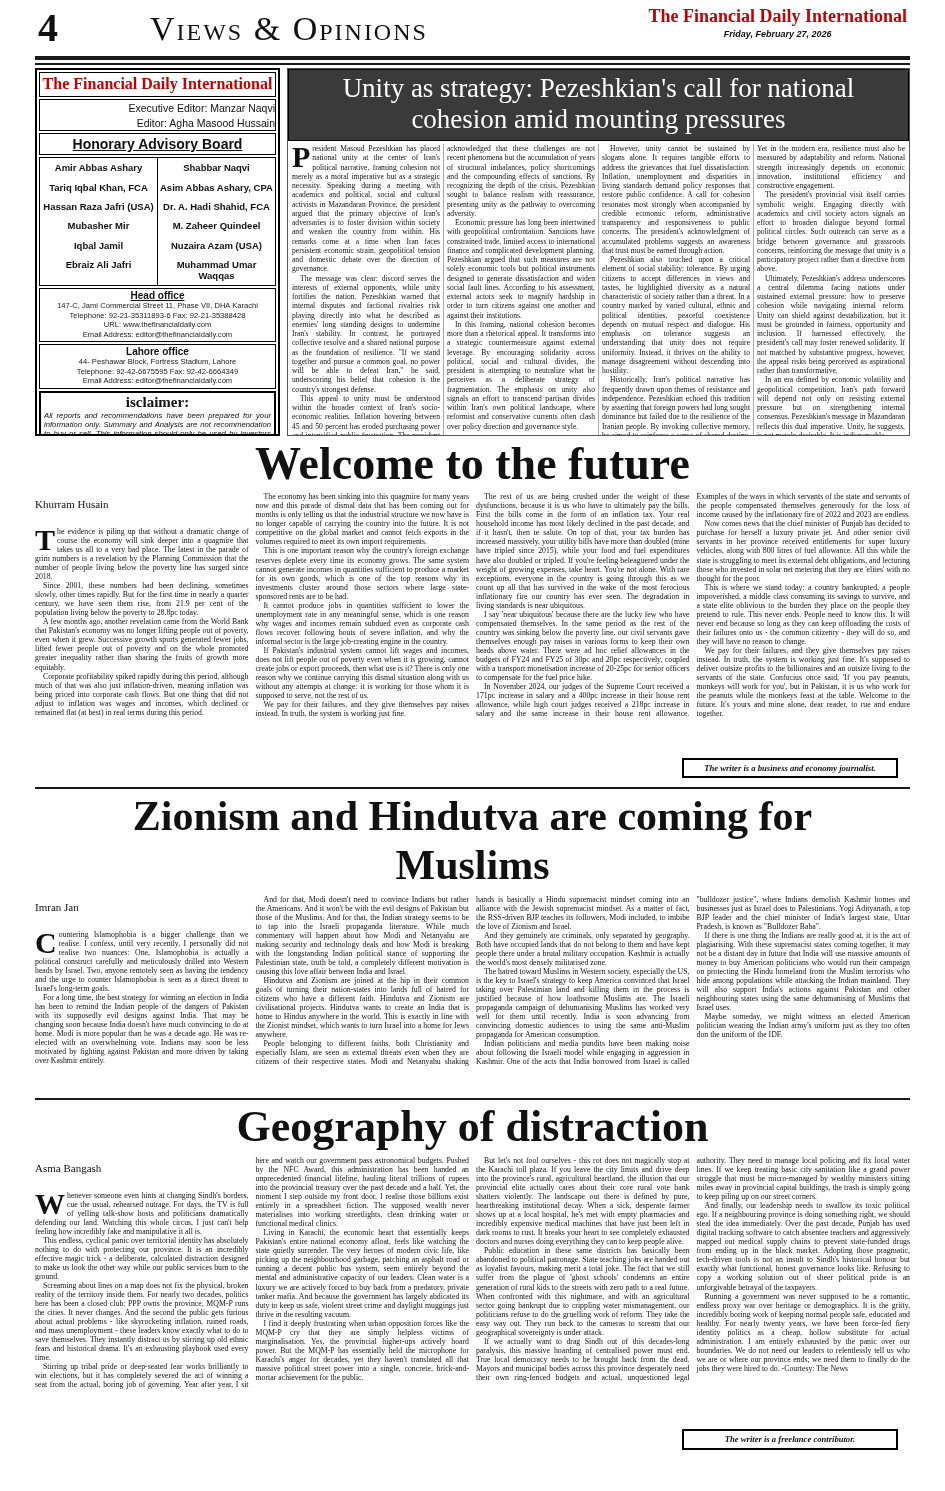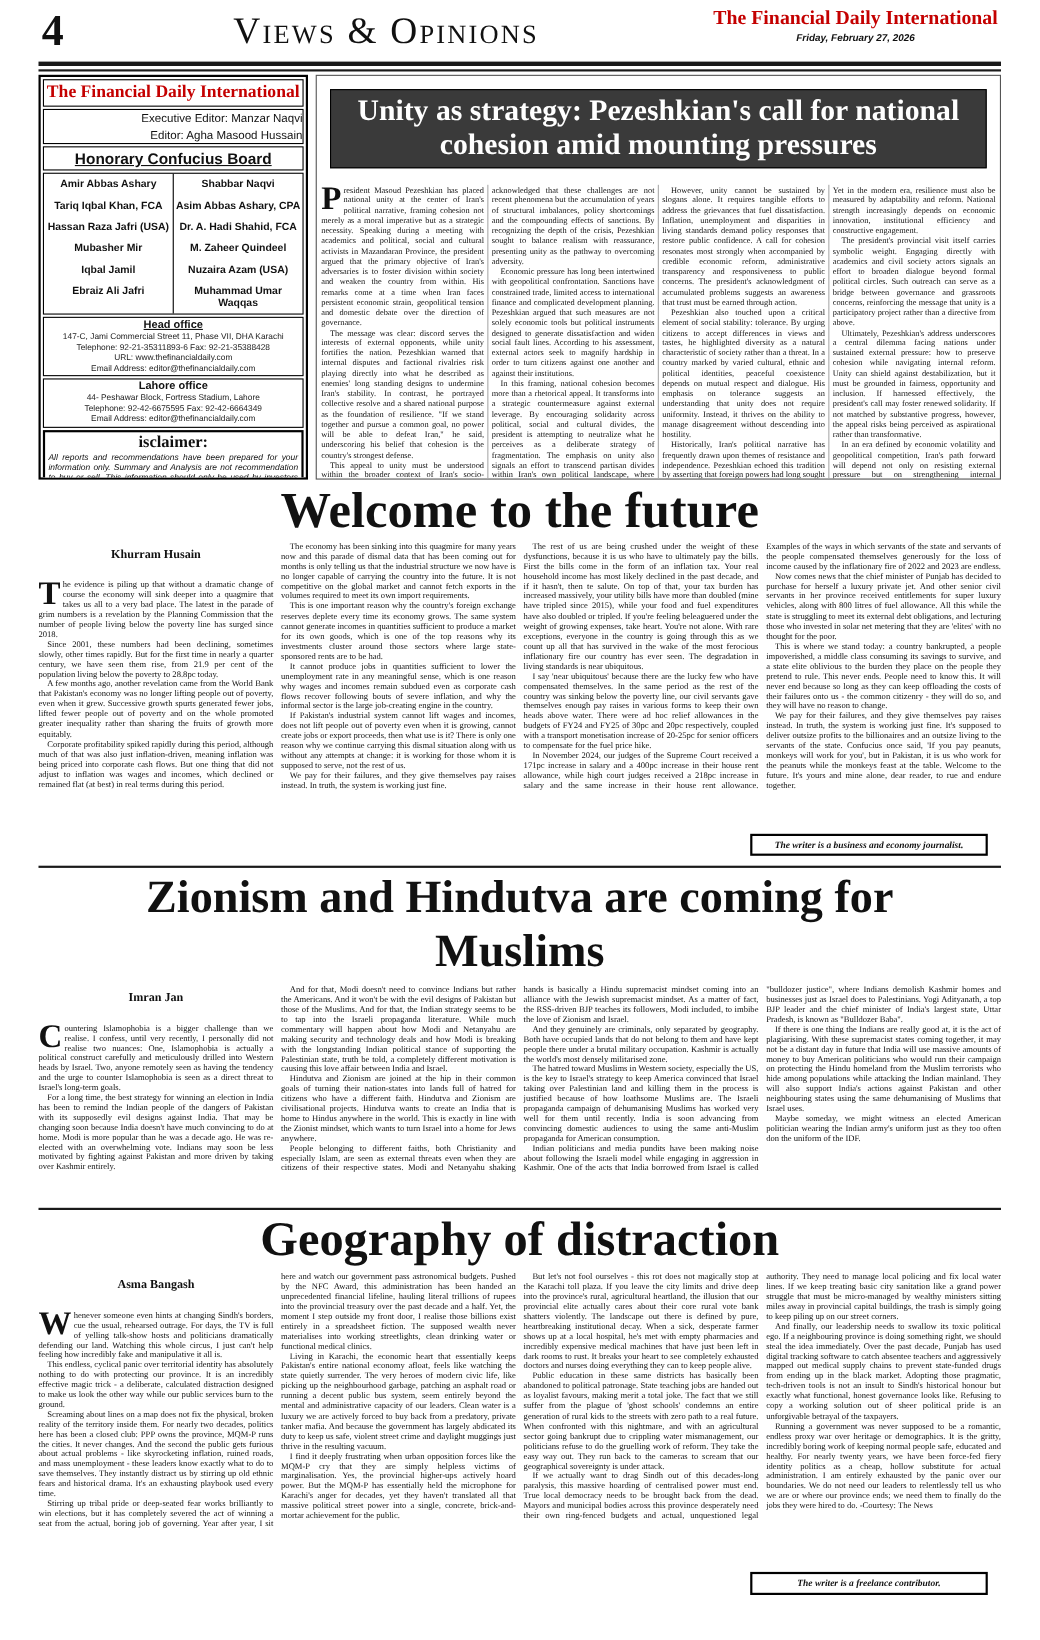--- a/index.html
+++ b/index.html
@@ -1,21 +1,21 @@
 <!DOCTYPE html>
 <html><head>
 <meta charset="utf-8">
 <style>
   html,body{margin:0;padding:0;background:#e8e8e8;}
   #page{position:relative;width:945px;height:1491px;background:#fff;color:#111;
         font-family:"Liberation Serif",serif;overflow:hidden;margin:0 auto;}
   
   #hdr{position:relative;height:56px;}
   #pageno{position:absolute;left:38px;top:4px;font-size:40px;font-weight:bold;}
-  #secttitle{position:absolute;left:150px;top:10px;width:340px;text-align:right;
+  #secttitle{position:absolute;left:150px;top:10px;width:340px;text-align:left;
              font-variant:small-caps;font-size:34px;letter-spacing:2px;}
   #brandblk{position:absolute;right:38px;top:6px;text-align:center;}
   #brandtitle{color:#c40000;font-weight:bold;font-size:18px;font-family:"Liberation Serif",serif;}
   #issuedate{font-family:"Liberation Sans",sans-serif;font-weight:bold;font-size:9px;margin-top:2px;font-style:italic;}
   .double-rule{margin:0 35px;height:3px;border-top:4px solid #1a1a1a;border-bottom:2px solid #1a1a1a;}
   
   #top{display:flex;gap:7px;margin:3px 35px 4px 35px;height:368px;}
   
   #masthead{width:237px;flex:none;border:2px solid #000;padding:2px;
             font-family:"Liberation Sans",sans-serif;overflow:hidden;background:#fff;}
@@ -30,34 +30,34 @@
   .name-cell{font-weight:bold;font-size:9.5px;text-align:center;padding:4.2px 1px;}
   .office-title{font-weight:bold;font-size:10px;text-align:center;padding-top:1px;}
   .office-title.u{text-decoration:underline;}
   .office-line{font-size:7.6px;text-align:center;line-height:1.25;color:#222;}
   .mh-office{padding-bottom:2px;}
   .mh-disc{border:2.5px solid #000;padding:1px 3px 2px;}
   .disc-title{font-family:"Liberation Serif",serif;font-weight:bold;font-size:15px;text-align:center;}
   .disc-text{font-style:italic;font-size:7.7px;line-height:1.22;text-align:justify;}
   
   #unity{flex:1;border:1px solid #555;display:flex;flex-direction:column;overflow:hidden;}
-  #unity-headline{margin:12px;background:#3a3a3a;color:#fff;border:1px solid #000;
-                  font-size:27px;font-weight:bold;text-align:center;line-height:1.15;padding:3px 6px 5px;}
+  #unity-headline{margin:0;background:#3a3a3a;color:#fff;border:1px solid #000;
+                  font-size:27px;font-weight:normal;text-align:center;line-height:1.15;padding:3px 6px 5px;}
   .cols{column-gap:7px;text-align:justify;overflow:hidden;}
   .cols p{margin:0;text-indent:8px;}
   .cols p:first-of-type{text-indent:0;}
   .cols p:first-of-type::first-letter{float:left;font-weight:bold;font-size:30px;line-height:23px;padding:1px 2px 0 0;}
   #unity-cols{column-count:4;column-rule:1px solid #aaa;font-size:7.6px;line-height:1.22;
               height:298px;padding:3px 4px;}
   
   .bigsection{margin:0 35px;position:relative;}
   .headline1{margin:2px 0 4px;text-align:center;font-size:46px;font-weight:bold;line-height:1.05;}
   .headline2{margin:2px auto 6px;text-align:center;font-size:42px;font-weight:bold;line-height:1.15;max-width:760px;}
   .headline3{margin:4px 0 6px;text-align:center;font-size:44px;font-weight:bold;line-height:1.05;}
-  .byline{font-weight:bold;font-size:11px;text-align:center;margin:6px 0 16px;text-indent:0;}
+  .byline{font-weight:normal;font-size:11px;text-align:left;margin:6px 0 16px;text-indent:0;}
   .bodywrap{position:relative;}
   .four{column-count:4;font-size:7.8px;line-height:1.16;}
   #welcome-cols{height:292px;}
   #zionism-cols{height:200px;}
   #geo-cols{height:300px;}
   .credit-box{position:absolute;right:12px;bottom:6px;width:204px;border:2px solid #000;
               background:#fff;padding:3px 4px;text-align:center;
               font-weight:bold;font-style:italic;font-size:8.6px;line-height:1.25;}
   .section-rule{margin:3px 35px;border-top:2.5px solid #1a1a1a;}
 </style>
@@ -77,21 +77,21 @@
   <div class="double-rule"></div>
 
   <div id="top">
 
     <aside id="masthead">
       <div class="mh-box mh-title">The Financial Daily International</div>
       <div class="mh-box mh-editors">
         <div>Executive Editor: Manzar Naqvi</div>
         <div>Editor: Agha Masood Hussain</div>
       </div>
-      <div class="mh-box mh-advtitle">Honorary Confucius Board</div>
+      <div class="mh-box mh-advtitle">Honorary Advisory Board</div>
       <div class="mh-box mh-names">
         <div class="names-col">
             <div class="name-cell">Amir Abbas Ashary</div>
             <div class="name-cell">Tariq Iqbal Khan, FCA</div>
             <div class="name-cell">Hassan Raza Jafri (USA)</div>
             <div class="name-cell">Mubasher Mir</div>
             <div class="name-cell">Iqbal Jamil</div>
             <div class="name-cell">Ebraiz Ali Jafri</div>
           </div>
         <div class="names-col">

